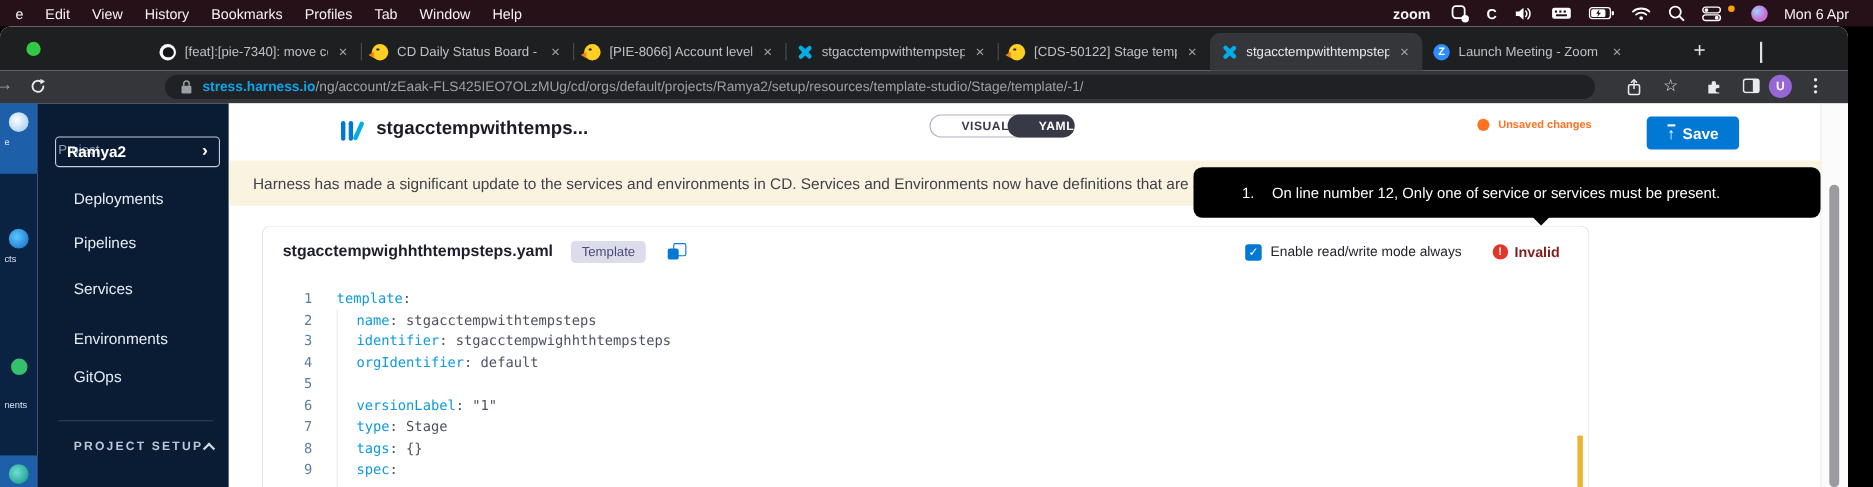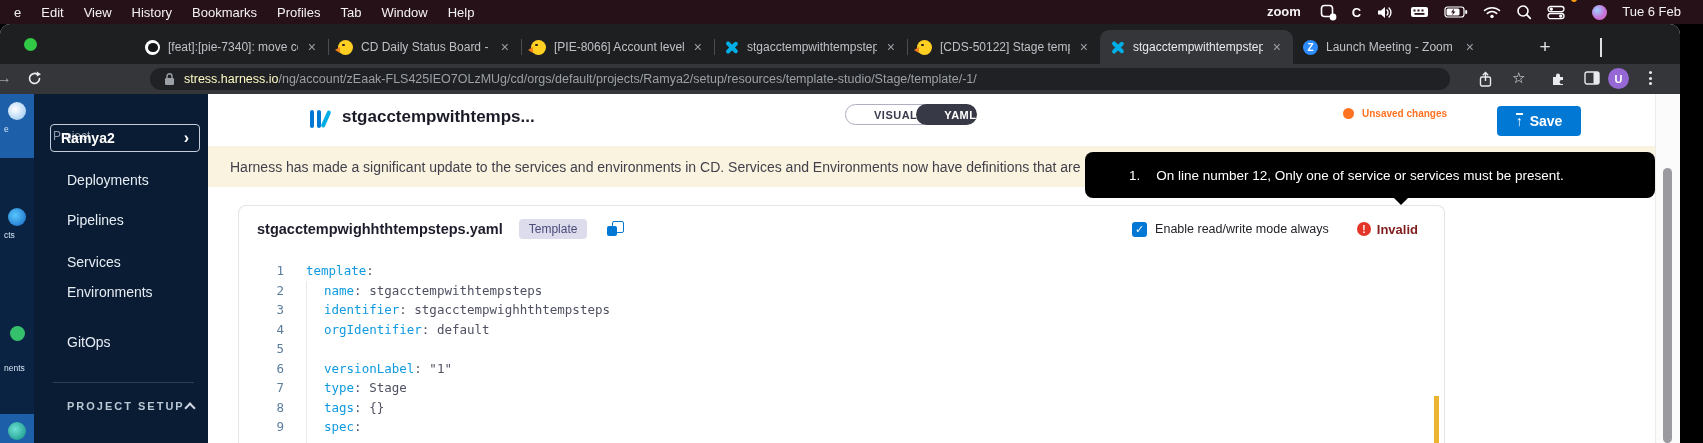--- a/index.html
+++ b/index.html
@@ -6,21 +6,21 @@
   html,body { background:#000; }
   .screen { position:relative; width:1703px; height:443px; background:#000;
     font-family:"Liberation Sans", sans-serif; overflow:hidden; }
 
   
   .menubar { position:absolute; top:0; left:0; width:1703px; height:24px;
     background:#261119; display:flex; align-items:center; color:#f5f2f4; }
   .mb-left { display:flex; align-items:center; padding-left:4px; }
   .mb-item { font-size:13px; padding:0 10px; white-space:nowrap; }
   .mb-item:first-child { padding-left:4px; }
-  .mb-right { margin-left:auto; display:flex; align-items:flex-start; gap:15px; padding-right:22px; }
+  .mb-right { margin-left:auto; display:flex; align-items:center; gap:15px; padding-right:22px; }
   .mb-appname { font-size:13px; font-weight:bold; margin-right:4px; }
   .sicon { display:inline-flex; align-items:center; justify-content:center; height:16px; }
   .mb-clock { font-size:13px; white-space:nowrap; }
   .cc-dot { width:6px; height:6px; border-radius:50%; background:#ff9f0a; margin-left:-9px; margin-top:-8px; }
   .siri-ball { width:15px; height:15px; border-radius:50%;
     background:radial-gradient(circle at 35% 35%, #9fd0ff, #c86dd7 60%, #f077b8); }
   .cleanshot-c { font-size:13px; font-weight:bold; color:#fff; }
 
   
   .window { position:absolute; top:24px; left:0; width:1680px; height:419px;
@@ -60,21 +60,21 @@
   .chev-down { width:9px; height:9px; border-left:2px solid #dfe1e5; border-bottom:2px solid #dfe1e5;
     transform:rotate(-45deg); margin:0 auto; }
 
   
   .toolbar { position:relative; height:30px; background:#35363a; }
   .fwd-arrow { position:absolute; left:-4px; top:5px; color:#9aa0a6; font-size:16px; }
   .reload { position:absolute; left:26px; top:6px; }
   .url-pill { position:absolute; left:150px; top:4px; width:1300px; height:22px; background:#202124;
     border-radius:11px; display:flex; align-items:center; padding:0 14px; gap:9px; overflow:hidden; }
   .url-text { font-size:12.5px; white-space:nowrap; overflow:hidden; }
-  .url-domain { color:#fef9c3; font-weight:normal; }
+  .url-domain { color:#0ea5e9; font-weight:bold; }
   .url-path { color:#9aa0a6; }
   .tb-ic { position:absolute; top:7px; }
   .star { color:#e8eaed; font-size:15px; top:5px; }
   .avatar { position:absolute; left:1608px; top:4px; width:21px; height:21px; border-radius:50%;
     background:#9668d6; color:#fff; font-size:11px; font-weight:bold;
     display:flex; align-items:center; justify-content:center; }
   .kebab { position:absolute; left:1649px; top:7px; display:flex; flex-direction:column; gap:2.5px; }
   .kebab i { width:3px; height:3px; border-radius:50%; background:#e8eaed; }
 
   
@@ -236,21 +236,21 @@
             <rect x="1" y="1.5" width="16" height="5.2" rx="2.6" fill="none" stroke="#fff" stroke-width="1.3"></rect>
             <circle cx="4.3" cy="4.1" r="1.7" fill="#fff"></circle>
             <rect x="1" y="8.5" width="16" height="5.2" rx="2.6" fill="none" stroke="#fff" stroke-width="1.3"></rect>
             <circle cx="13.7" cy="11.1" r="1.7" fill="#fff"></circle>
           </svg>
       </span>
       <span class="cc-dot"></span>
       <span class="sicon">
           <span class="siri-ball"></span>
         </span>
-      <span class="mb-clock">Tue 6 Feb</span>
+      <span class="mb-clock">Mon 6 Apr</span>
     </div>
   </div>
 
   <div class="window">
 
     <div class="tabstrip">
       <div class="traffic-green" style="top:38px;"></div>
       <div class="tabs">
           <div class="tab sep">
           <span class="fav github"></span>
@@ -361,21 +361,21 @@
       </div>
 
       <div class="nav-divider"></div>
       <div class="setup-row">
         <span class="setup-label">PROJECT SETUP</span>
         <span class="chev-up"></span>
       </div>
     <div class="nav-item" style="top: 78px;">Deployments</div>
         <div class="nav-item" style="top: 118px;">Pipelines</div>
         <div class="nav-item" style="top: 160px;">Services</div>
-        <div class="nav-item" style="top: 190px;">Environments</div>
+        <div class="nav-item" style="top: 206px;">Environments</div>
         <div class="nav-item" style="top: 240px;">GitOps</div>
       </div>
 
     <div class="main">
       <div class="tpl-icon">
           <i></i>
           <i></i>
           <i></i>
         </div>
       <div class="page-title">stgacctempwithtemps...</div>

